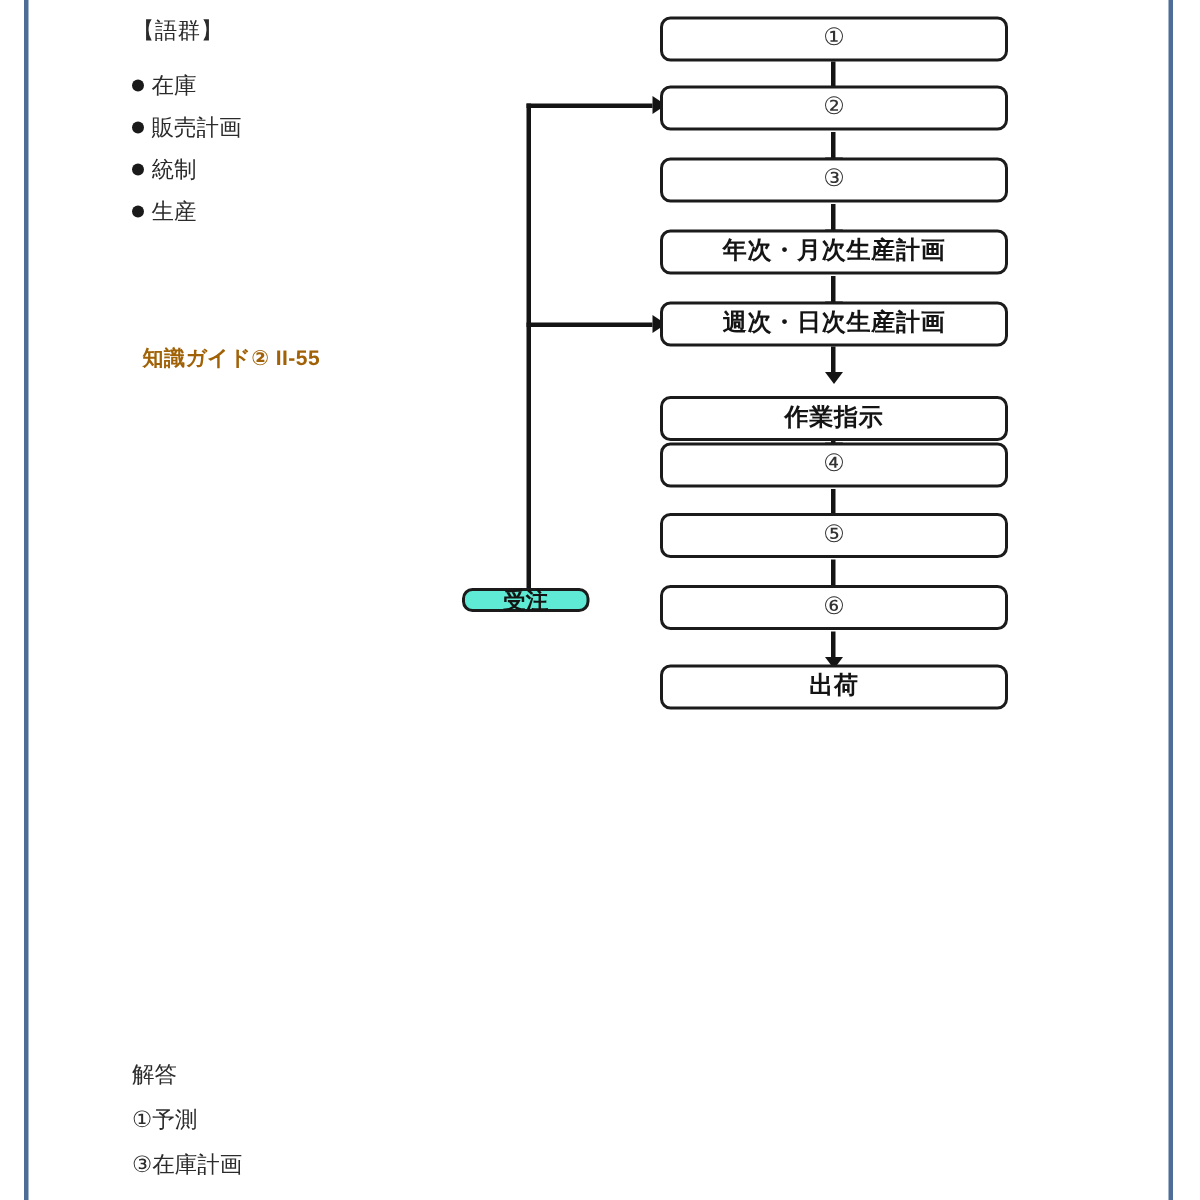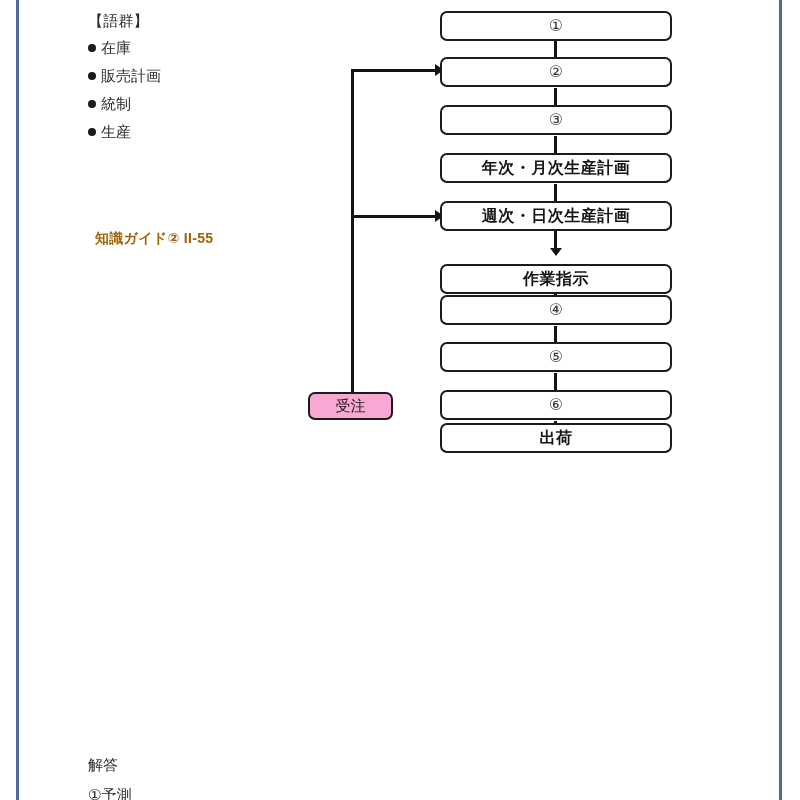--- a/index.html
+++ b/index.html
@@ -34,21 +34,21 @@
     width: 230px;
   }
   .wordbank-title {
     font-size: 15px;
     color: #2b2b2b;
     line-height: 26px;
     letter-spacing: 0.2px;
   }
   .wordbank-list {
     list-style: none;
-    margin: 0 0 0 0;
+    margin: 10px 0 0 0;
     padding: 0;
   }
   .wordbank-list li {
     font-size: 15px;
     color: #2b2b2b;
     line-height: 28px;
     white-space: nowrap;
   }
   .bullet-dot {
     display: inline-block;
@@ -103,30 +103,30 @@
   .node .circled {
     font-size: 16px;
     color: #333;
   }
 
   .node-order {
     position: absolute;
     left: 308px;
     top: 392px;
     width: 85px;
-    height: 28px;
+    height: 16px;
     box-sizing: border-box;
     border: 2.5px solid #1b1b1b;
     border-radius: 7px;
-    background: #f9a8d4;
+    background: #5eead4;
     display: flex;
     align-items: center;
     justify-content: center;
     font-size: 15px;
-    font-weight: normal;
+    font-weight: bold;
     color: #141414;
   }
 
   
   .v-arrow {
     position: absolute;
     left: 554px;
     width: 3px;
     height: 18px;
     background: #141414;
@@ -171,21 +171,20 @@
   .answers {
     position: absolute;
     left: 88px;
     top: 702px;
     width: 300px;
   }
   .answers-title {
     font-size: 15px;
     color: #2b2b2b;
     line-height: 30px;
-    margin-top: 48px;
   }
   .answers-list {
     list-style: none;
     margin: 0;
     padding: 0;
   }
   .answers-list li {
     font-size: 15px;
     color: #2b2b2b;
     line-height: 30px;
@@ -246,21 +245,21 @@
     </div>
   <div class="node" style="top:295px">
       <span class="circled">④</span>
     </div>
   <div class="node" style="top:342px">
       <span class="circled">⑤</span>
     </div>
   <div class="node" style="top:390px">
       <span class="circled">⑥</span>
     </div>
-  <div class="node bold-label" style="top:423px">
+  <div class="node bold-label" style="top:443px">
       <span>出荷</span>
     </div>
 
   <div class="node-order">
       <span>受注</span>
     </div>
 </div>
 
 <div class="answers">
   <div class="answers-title">解答</div>

